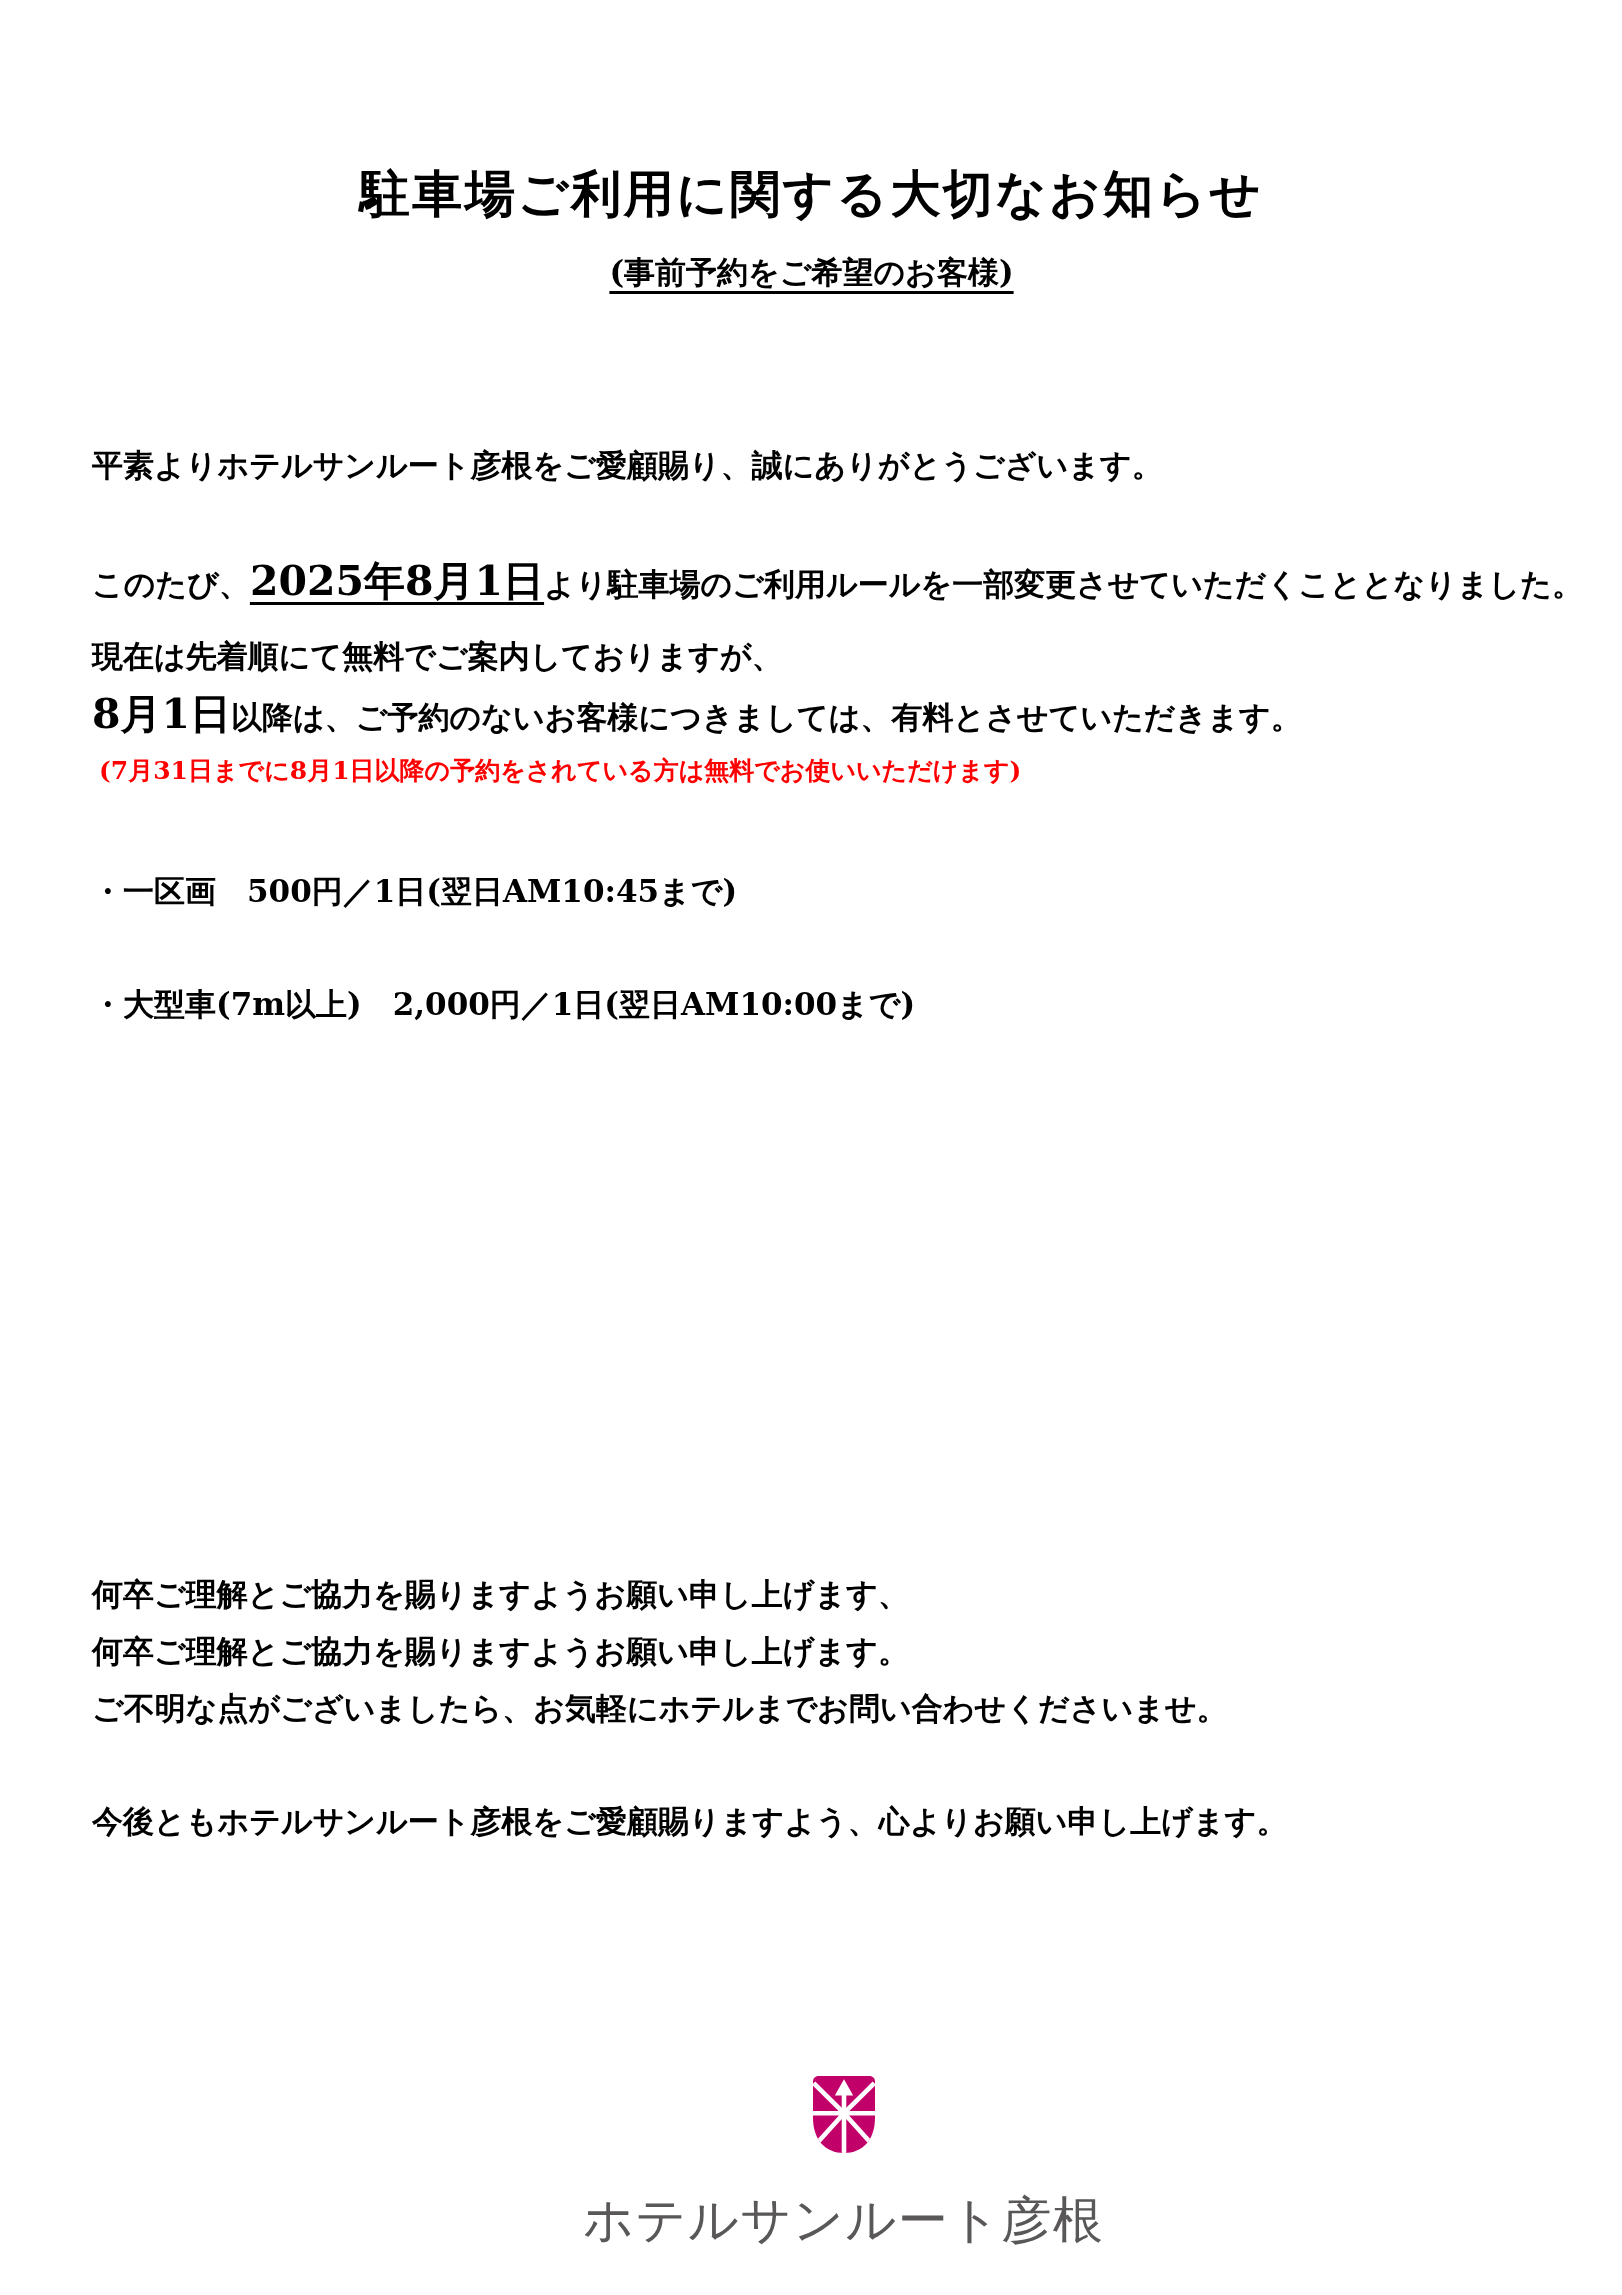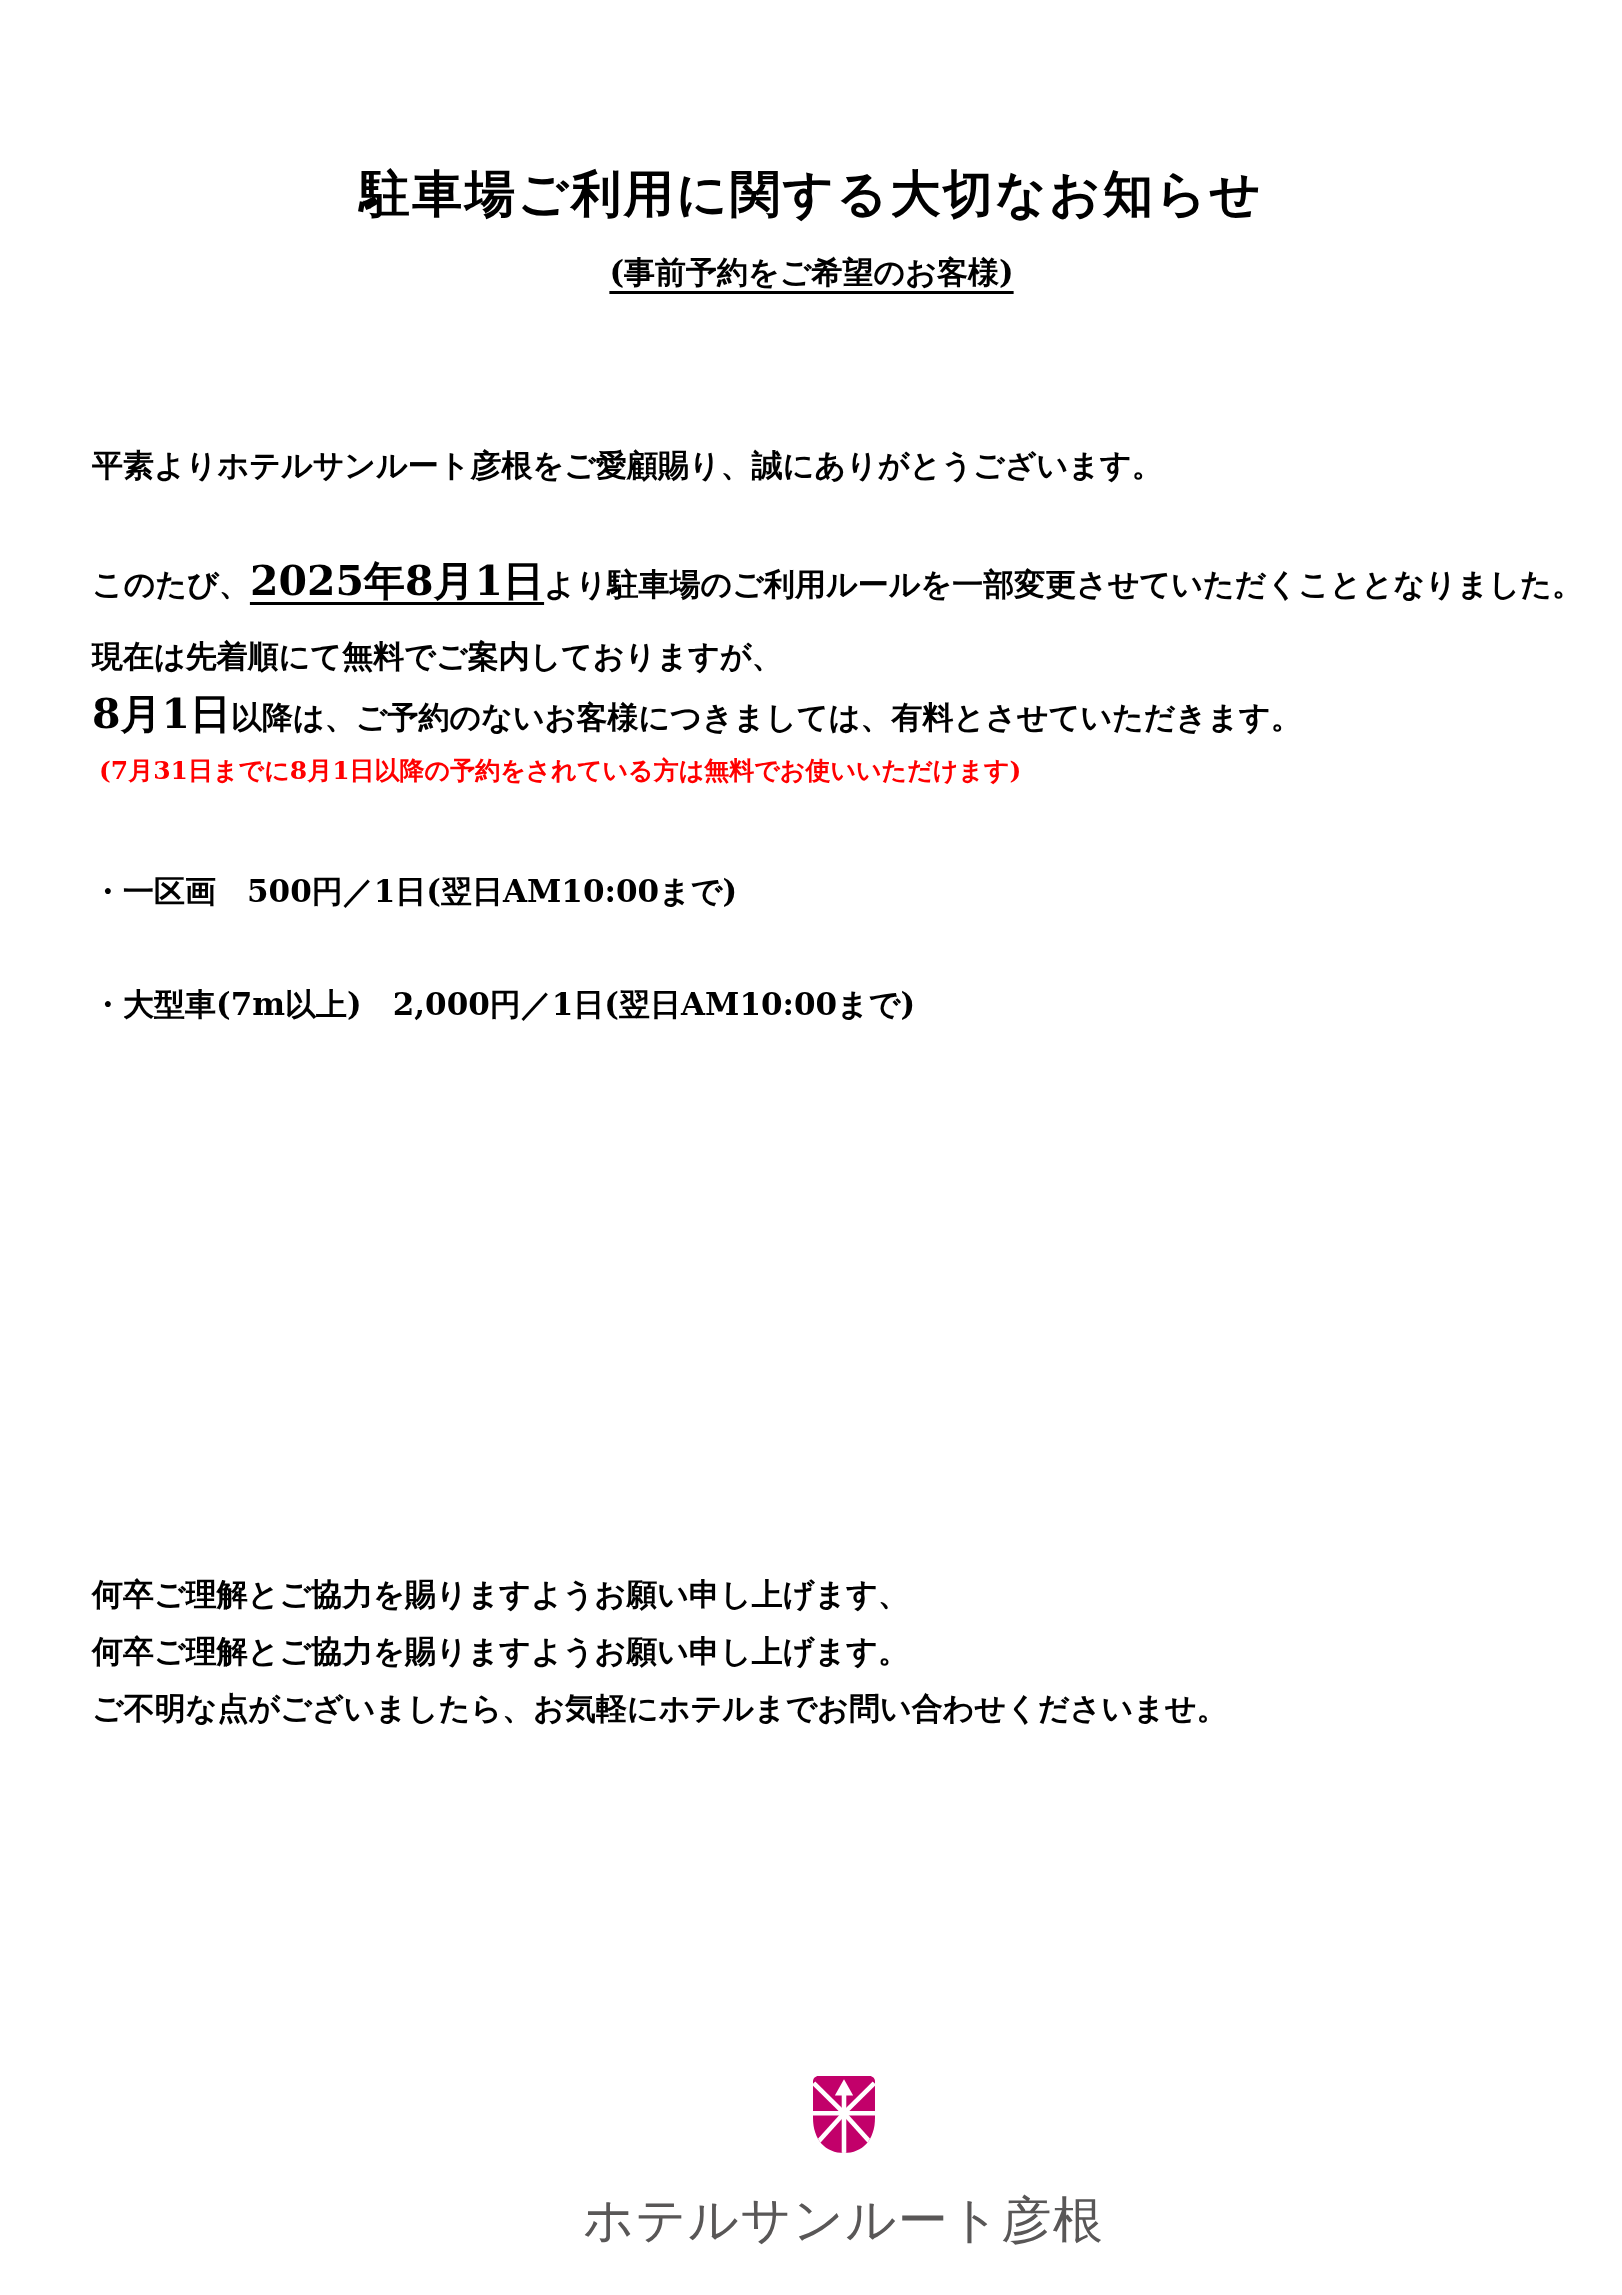--- a/index.html
+++ b/index.html
@@ -74,31 +74,32 @@
   <p class="abs bodyline greeting">平素よりホテルサンルート彦根をご愛顧賜り、誠にありがとうございます。</p>
 
   <p class="abs bodyline change"><span>このたび、</span><span class="big u">2025年8月1日</span><span>より駐車場のご利用ルールを一部変更させていただくこととなりました。</span></p>
 
   <p class="abs bodyline current">現在は先着順にて無料でご案内しておりますが、</p>
 
   <p class="abs bodyline newrule"><span class="big">8月1日</span><span>以降は、ご予約のないお客様につきましては、有料とさせていただきます。</span></p>
 
   <p class="abs rednote" style="color: rgb(255, 0, 0);">(7月31日までに8月1日以降の予約をされている方は無料でお使いいただけます)</p>
 
-  <p class="abs bodyline price1">・一区画　500円／1日(翌日AM10:00まで)</p>
+  <p class="abs bodyline price1">・一区画　500円／1日(翌日AM10:45まで)</p>
 
   <p class="abs bodyline price2">・大型車(7m以上)　2,000円／1日(翌日AM10:00まで)</p>
 
 
   <div class="blk blk2">
     <p>何卒ご理解とご協力を賜りますようお願い申し上げます、</p>
     <p>何卒ご理解とご協力を賜りますようお願い申し上げます。</p>
     <p>ご不明な点がございましたら、お気軽にホテルまでお問い合わせくださいませ。</p>
   </div>
 
+  <p class="abs bodyline closing">今後ともホテルサンルート彦根をご愛顧賜りますよう、心よりお願い申し上げます。</p>
 
   <div class="logo">
     <svg class="logo-icon" viewBox="0 0 95 118" xmlns="http://www.w3.org/2000/svg" aria-hidden="true" style="color: rgb(194, 0, 106);">
       <defs>
         <clipPath id="shieldClip">
           <path d="M8,0 H87 C91,0 95,3.5 95,8 V64 C95,98 76,118 47.5,118 C19,118 0,98 0,64 V8 C0,3.5 4,0 8,0 Z"></path>
         </clipPath>
       </defs>
       <path d="M8,0 H87 C91,0 95,3.5 95,8 V64 C95,98 76,118 47.5,118 C19,118 0,98 0,64 V8 C0,3.5 4,0 8,0 Z" fill="currentColor"></path>
       <g clip-path="url(#shieldClip)" stroke="#ffffff" stroke-width="7" fill="none">

